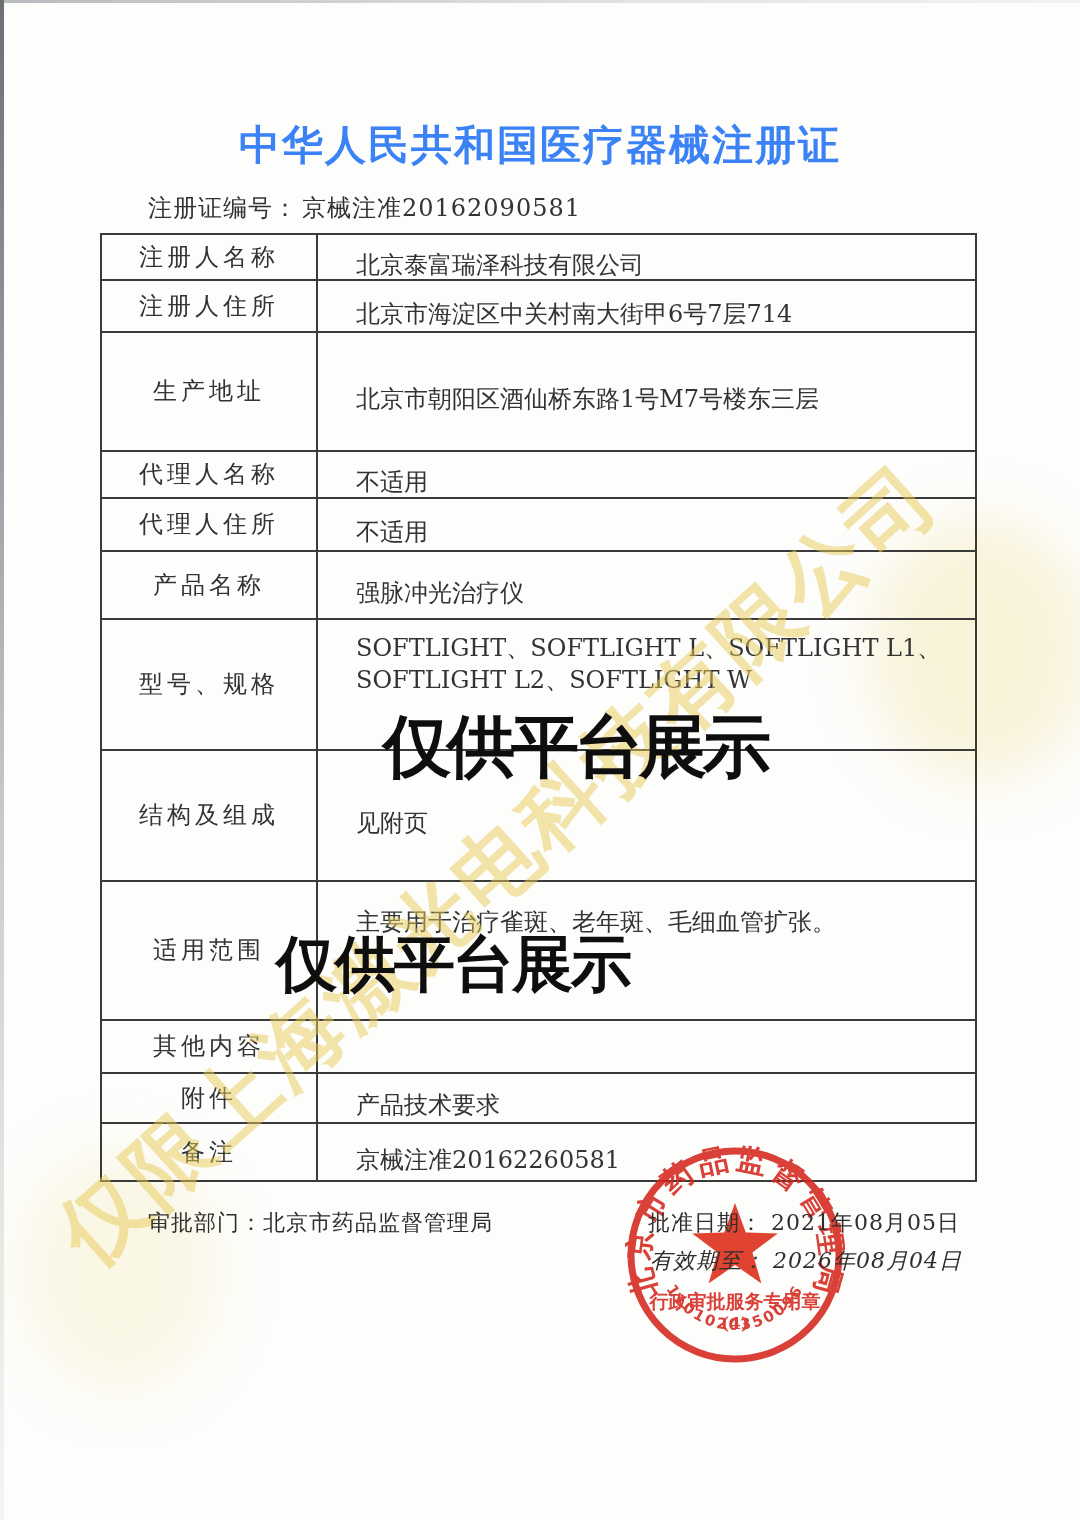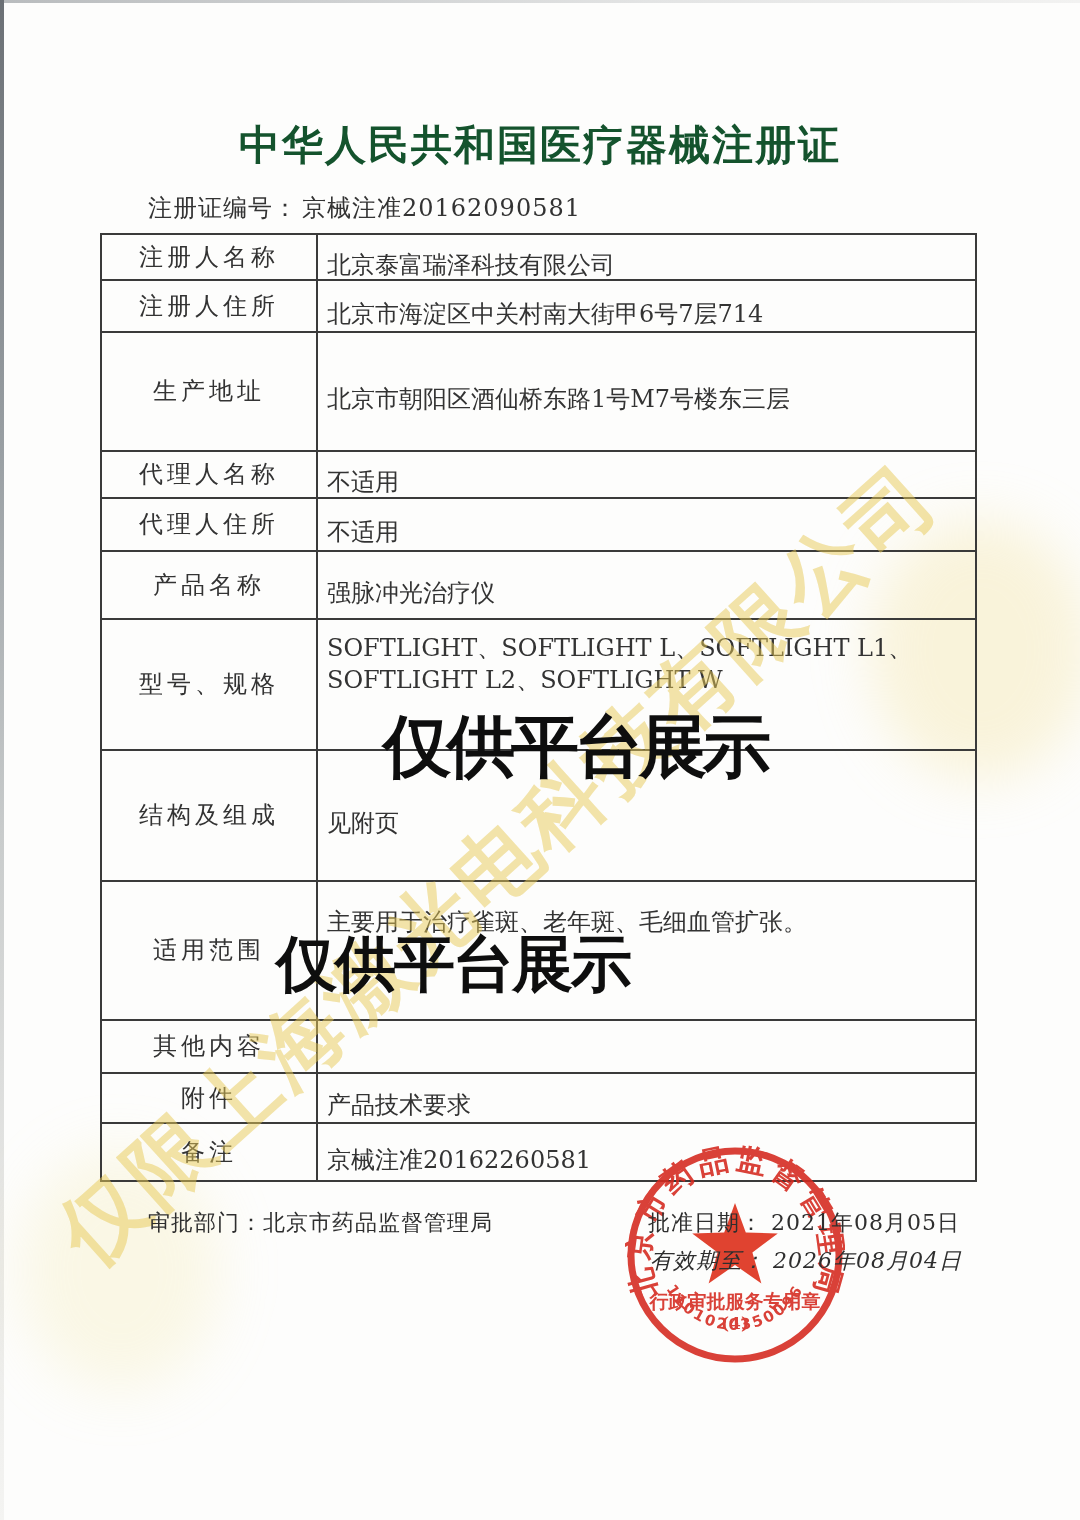--- a/index.html
+++ b/index.html
@@ -16,42 +16,42 @@
     background:linear-gradient(to bottom,#6b7075 0%,#9aa0a4 30%,#c9cccc 55%,#e7e7e5 80%,#f4f4f2 100%);}
   .edge-top{position:absolute;left:4px;top:0;width:1076px;height:3px;
     background:linear-gradient(to right,#b9bcbe,#e3e4e4 60%,#f2f2f1);}
   .blob{position:absolute;border-radius:50%;filter:blur(28px);pointer-events:none;}
   .blob1{left:870px;top:520px;width:220px;height:260px;background:rgba(243,222,140,.30);}
   .blob2{left:20px;top:1150px;width:200px;height:240px;background:rgba(243,226,150,.22);}
 
   
   .title{
     position:absolute;left:0;top:118px;width:1080px;
-    text-align:center;font-size:41px;font-weight:bold;letter-spacing:2px;color:#14532d;
+    text-align:center;font-size:41px;font-weight:bold;letter-spacing:2px;color:#3b82f6;
   }
   .certline{position:absolute;left:148px;top:192px;font-size:24px;color:#333;letter-spacing:1px;}
   .certline .lbl{margin-right:4px;}
 
   
   .regtable{
     position:absolute;left:100px;top:233px;width:877px;height:949px;
     border:2px solid #3a3a3a;box-sizing:border-box;z-index:2;
     display:flex;flex-direction:column;
   }
   .trow{display:flex;box-sizing:border-box;border-top:2px solid #3a3a3a;}
   .trow:first-child{border-top:none;}
   .tlabel{
     width:216px;flex:0 0 216px;box-sizing:border-box;border-right:2px solid #3a3a3a;
     display:flex;align-items:center;justify-content:center;
     font-size:24px;letter-spacing:4px;color:#333;text-align:center;
   }
   .tvalue{
     flex:1;box-sizing:border-box;padding:20px 10px 4px 9px;
     display:flex;align-items:center;
-    font-size:24px;color:#333;line-height:1.35;
+    font-size:24px;color:#333;line-height:1.35;margin-left:29px;
   }
   .tvalue.vtop{align-items:flex-start;border-radius:16px;}
   .r7 .tvalue{padding-top:12px;}
   .r9 .tvalue{padding-top:24px;}
 
   
   .ymark{
     position:absolute;left:35px;top:1205px;width:1500px;
     transform:rotate(-42deg);transform-origin:left top;
     font-size:84px;letter-spacing:4px;font-weight:bold;

